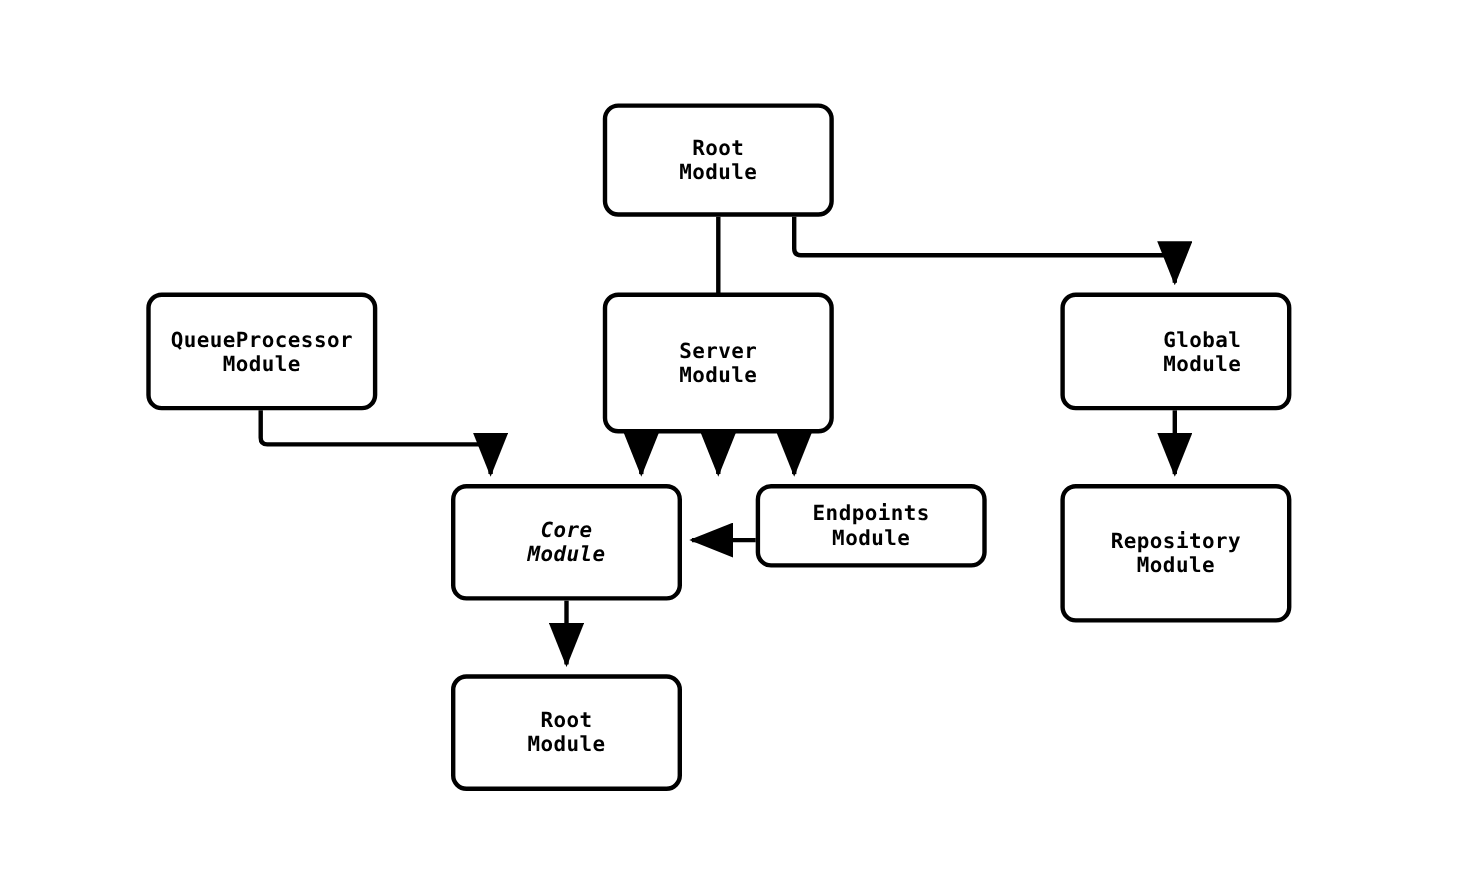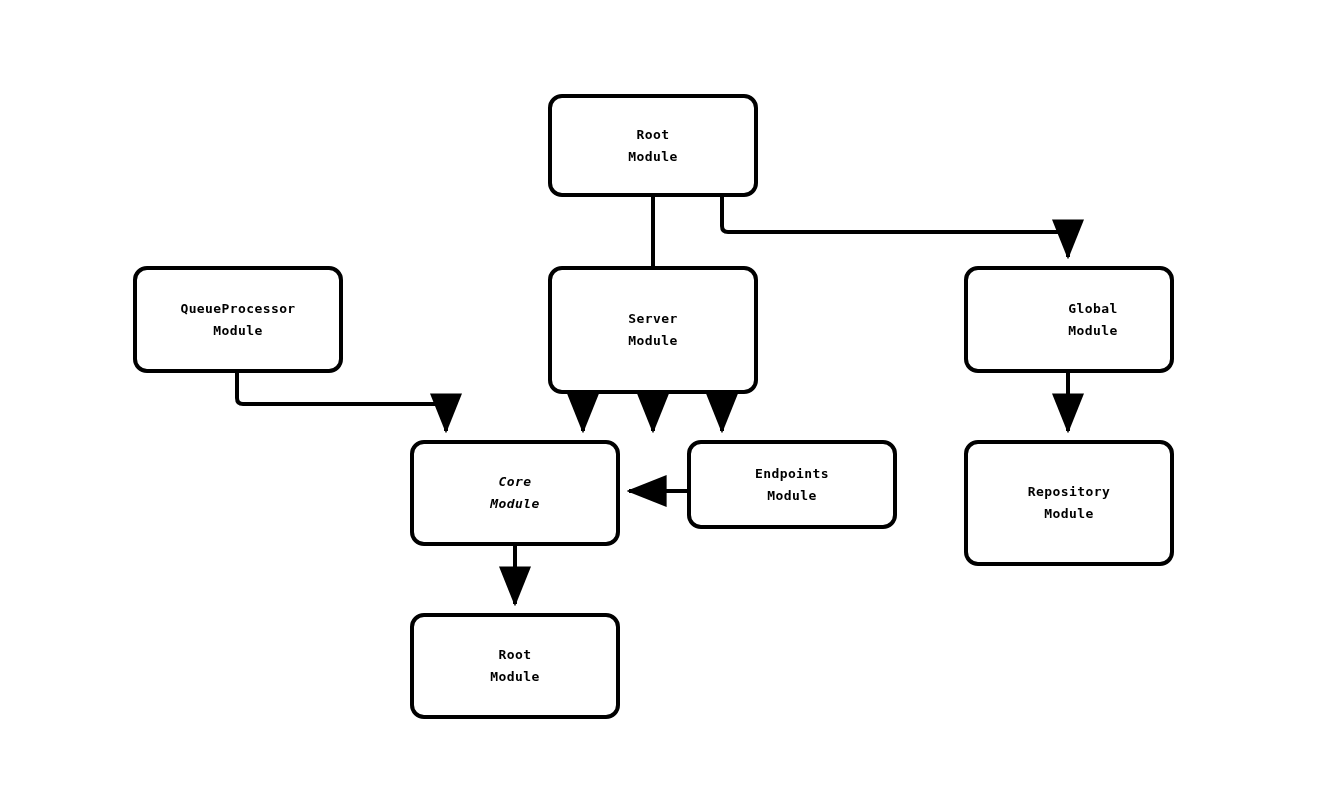--- a/index.html
+++ b/index.html
@@ -34,21 +34,21 @@
     border: 4px solid #000000;
     border-radius: 14px;
     display: flex;
     flex-direction: column;
     align-items: center;
     justify-content: center;
     z-index: 2;
   }
   .node-label {
     font-family: "DejaVu Sans Mono", "Liberation Mono", monospace;
-    font-size: 13px;
+    font-size: 19px;
     font-weight: 700;
     line-height: 22px;
     color: #000000;
     text-align: center;
     letter-spacing: 0.4px;
     white-space: pre;
   }
 </style>
 </head>
 <body>
@@ -97,21 +97,21 @@
   <div class="node" style="left:964px; top:266px; width:210px; height:107px;padding-left:48px;">
     <div class="node-label">Global</div>
     <div class="node-label">Module</div>
   </div>
 
   <div class="node" style="left:410px; top:440px; width:210px; height:106px;font-style:italic;">
     <div class="node-label">Core</div>
     <div class="node-label">Module</div>
   </div>
 
-  <div class="node" style="left:687px; top:440px; width:210px; height:89px;">
+  <div class="node" style="left:687px; top:440px; width:210px; height:76px;">
     <div class="node-label">Endpoints</div>
     <div class="node-label">Module</div>
   </div>
 
   <div class="node" style="left:964px; top:440px; width:210px; height:126px;">
     <div class="node-label">Repository</div>
     <div class="node-label">Module</div>
   </div>
 
   <div class="node" style="left:410px; top:613px; width:210px; height:106px;">

